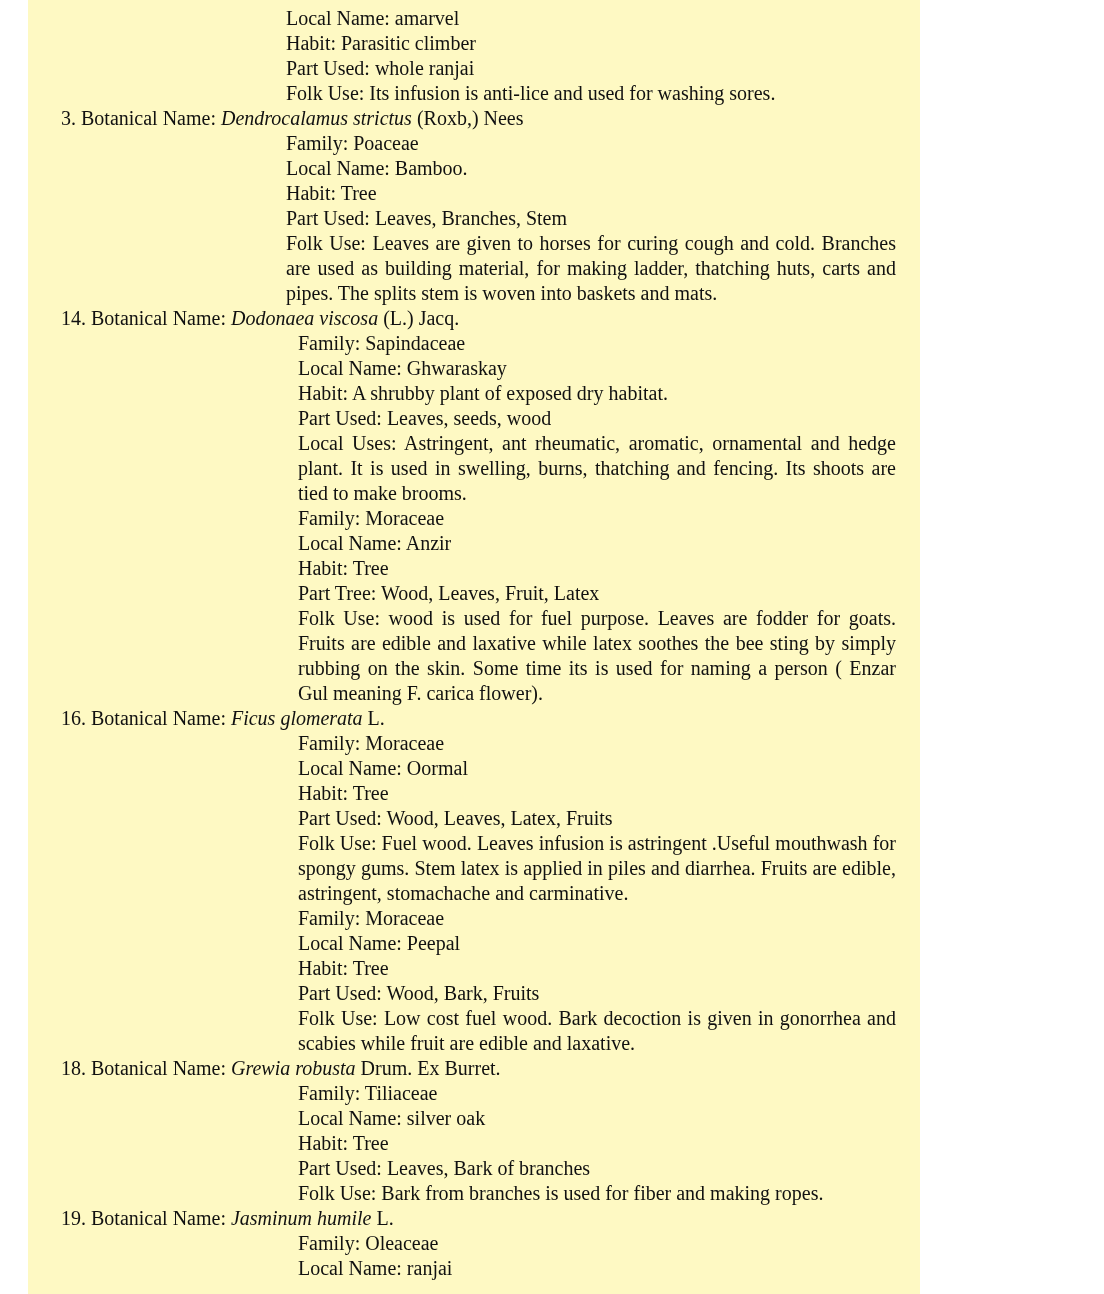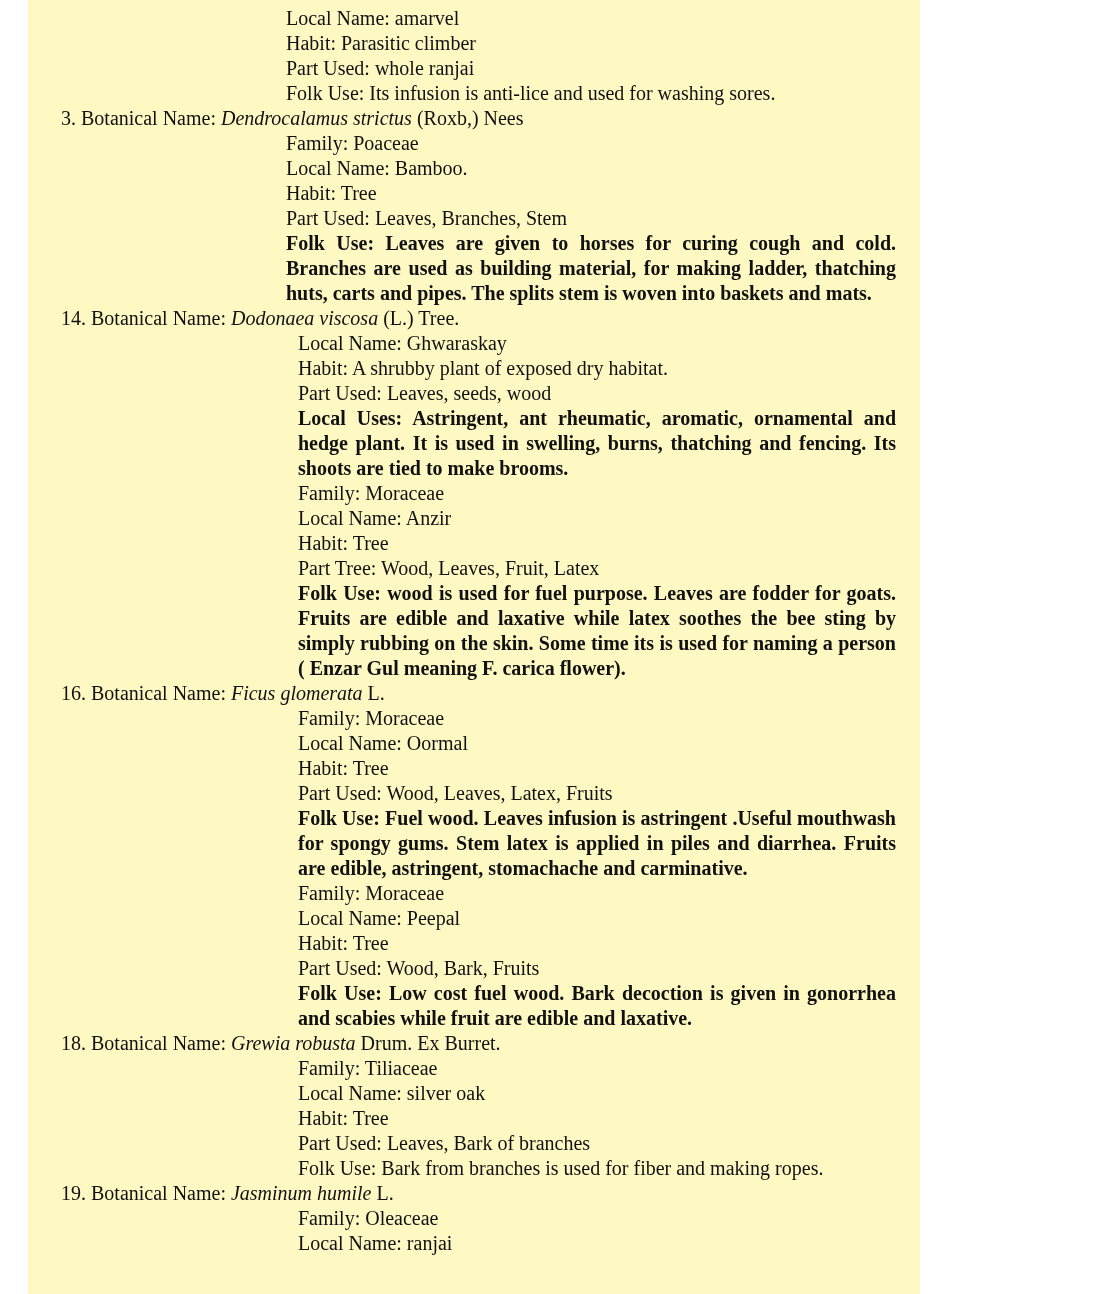--- a/index.html
+++ b/index.html
@@ -20,21 +20,21 @@
     letter-spacing: 0;
     margin-left: 28px;
   }
   .entry { margin: 0; }
   .heading { margin: 0; white-space: nowrap; }
   .heading em { font-style: italic; }
   .fields { margin: 0; }
   .indent-a .fields { margin-left: 225px; }
   .indent-b .fields { margin-left: 237px; }
   .line { margin: 0; }
-  .use { text-align: justify; font-weight: bold; }
+  .use { text-align: justify; }
 </style>
 </head>
 <body>
 
 <main class="page">
 
   <section class="entry indent-a">
     <div class="fields">
       <div class="line">Local Name: amarvel</div>
       <div class="line">Habit: Parasitic climber</div>
@@ -48,22 +48,23 @@
     <div class="fields">
       <div class="line">Family: Poaceae</div>
       <div class="line">Local Name: Bamboo.</div>
       <div class="line">Habit: Tree</div>
       <div class="line">Part Used: Leaves, Branches, Stem</div>
       <div class="line use">Folk Use: Leaves are given to horses for curing cough and cold. Branches are used as building material, for making ladder, thatching huts, carts and pipes. The splits stem is woven into baskets and mats.</div>
     </div>
   </article>
 
   <article class="entry indent-b">
-    <div class="heading"><span>14.</span> <span>Botanical Name:</span> <em>Dodonaea viscosa</em> <span>(L.) Tree.</span></div>
+    <div class="heading"><span>14.</span> <span>Botanical Name:</span> <em>Dodonaea viscosa</em> <span>(L.) Jacq.</span></div>
     <div class="fields">
+      <div class="line">Family: Sapindaceae</div>
       <div class="line">Local Name: Ghwaraskay</div>
       <div class="line">Habit: A shrubby plant of exposed dry habitat.</div>
       <div class="line">Part Used: Leaves, seeds, wood</div>
       <div class="line use">Local Uses: Astringent, ant rheumatic, aromatic, ornamental and hedge plant. It is used in swelling, burns, thatching and fencing. Its shoots are tied to make brooms.</div>
     </div>
   </article>
 
   <article class="entry indent-b">
     <div class="fields">
       <div class="line">Family: Moraceae</div>

